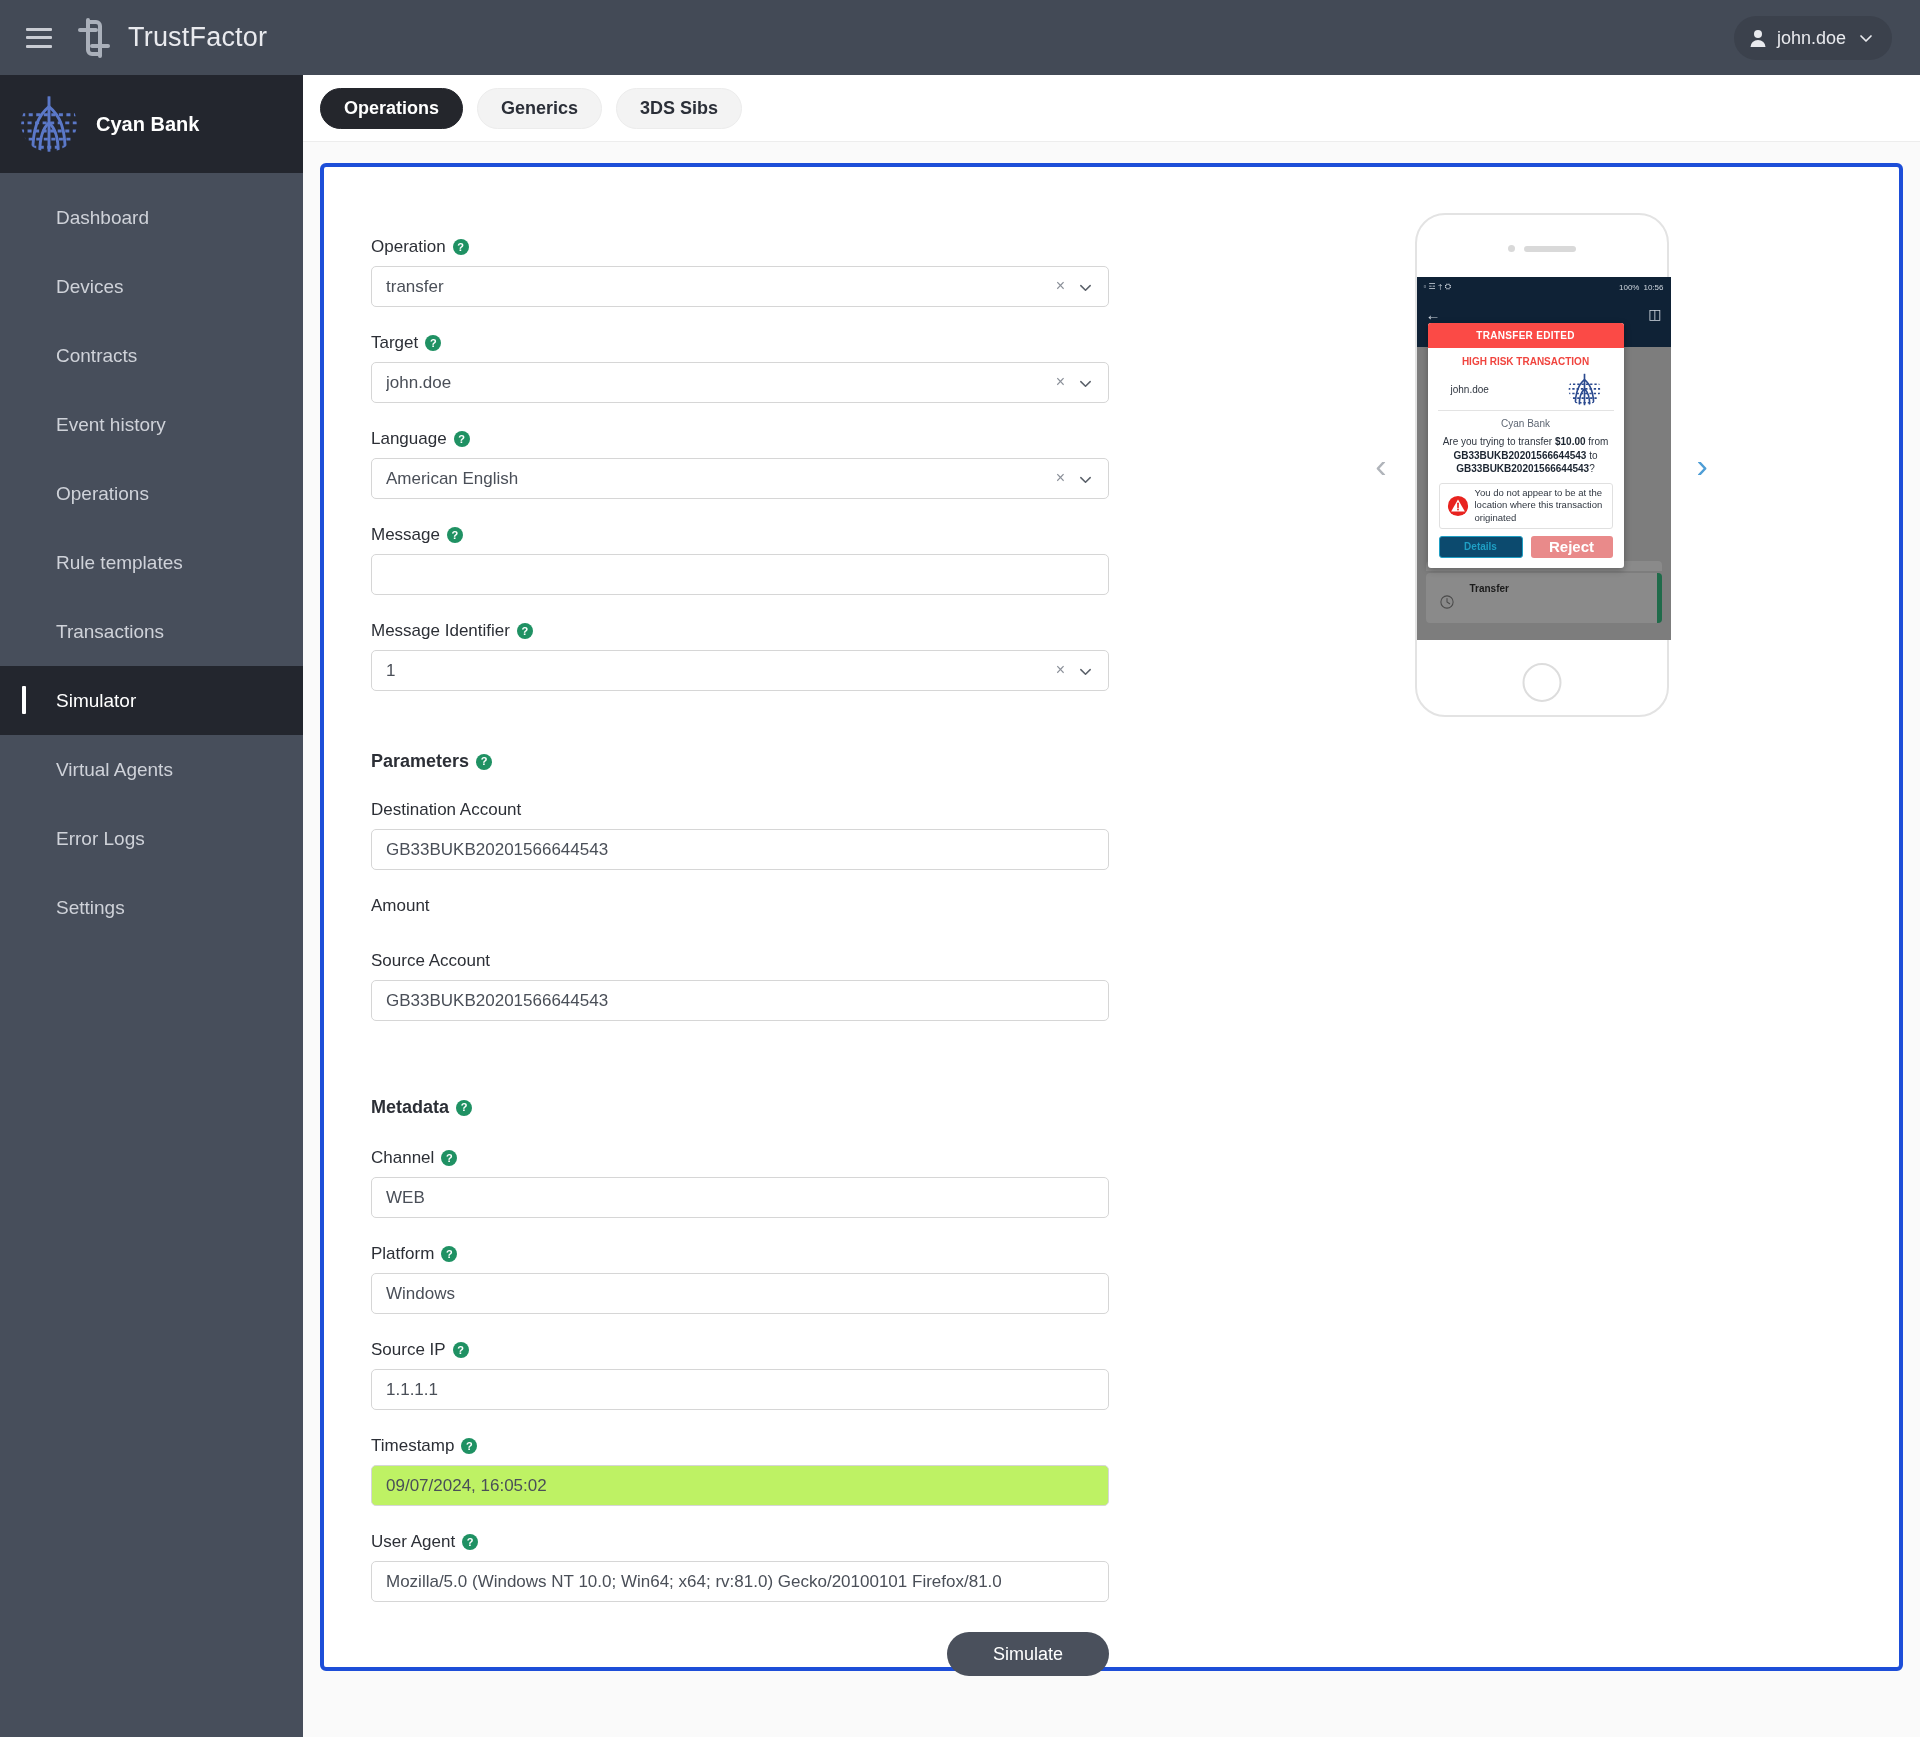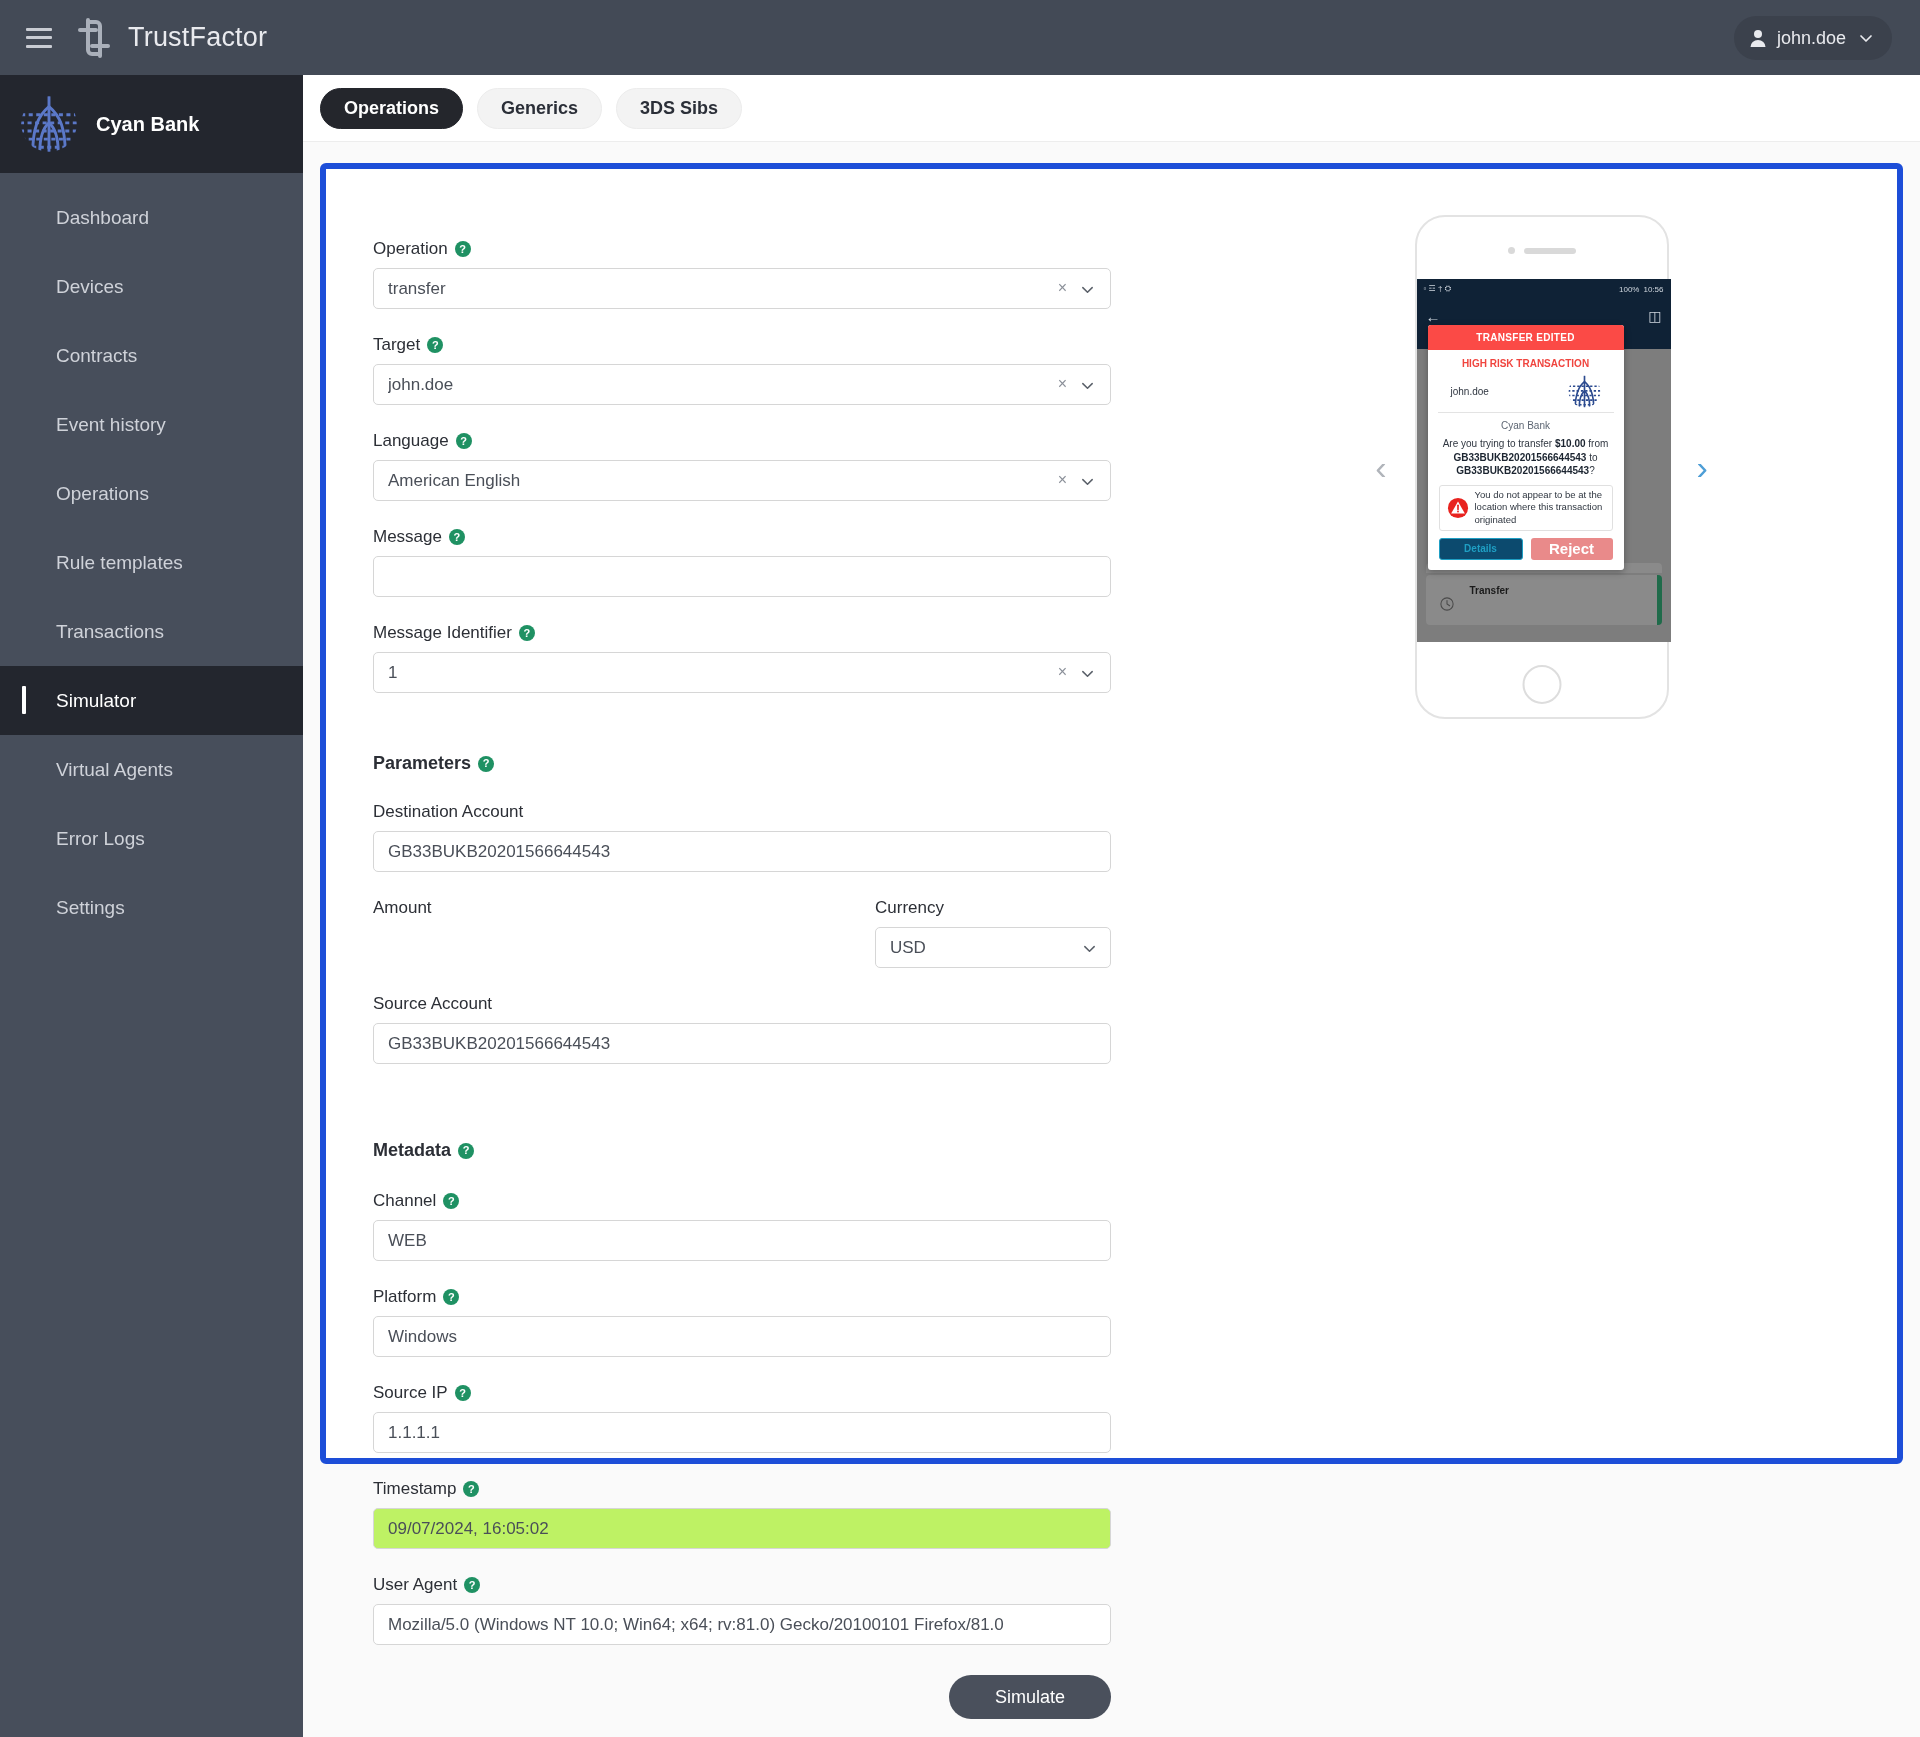--- a/index.html
+++ b/index.html
@@ -79,22 +79,22 @@
   .tab {
     height: 41px; padding: 0 23px;
     border-radius: 21px; display: flex; align-items: center;
     font-size: 18px; font-weight: bold; cursor: pointer;
     background: #f3f3f3; color: #2b2f38; border: 1px solid #ececec;
   }
   .tab.active { background: #24262c; color: #ffffff; border-color: #24262c; }
 
   .card {
     position: absolute; top: 88px; left: 17px;
-    width: 1583px; height: 1301px;
-    background: #ffffff; border: 6px solid #1d4ed8; border-radius: 6px;
+    width: 1583px; height: 1508px;
+    background: #ffffff; border: 4px solid #1d4ed8; border-radius: 6px;
   }
   .card-inner { display: flex; }
 
   
   .form { width: 860px; padding: 70px 0 0 47px; }
   .flabel {
     font-size: 17px; color: #2c2f36; margin-bottom: 9px;
     display: flex; align-items: center; gap: 7px;
   }
   .flabel.section { font-weight: bold; font-size: 18px; }
@@ -428,29 +428,20 @@
       </div>
 
       <div class="fgroup">
         <div class="flabel">Destination Account</div>
         <input class="finput" value="GB33BUKB20201566644543" style="">
       </div>
 
       <div class="fgroup row2">
         <div class="half-a">
           <div class="flabel">Amount</div>
-        </div>
-        <div class="half-b">
-          <div class="flabel">Currency</div>
-          <div class="nsel-wrap">
-            <input class="native-sel" readonly="" value="USD" style="">
-            <svg class="sel-chev" viewBox="0 0 16 16">
-                  <path d="M3 6 L8 11 L13 6" stroke="#5a6069" stroke-width="1.6" fill="none" stroke-linecap="round" stroke-linejoin="round"></path>
-                </svg>
-          </div>
         </div>
       </div>
 
       <div class="fgroup">
         <div class="flabel">Source Account</div>
         <input class="finput" value="GB33BUKB20201566644543" style="">
       </div>
 
       <div class="section-gap-lg"></div>
 

